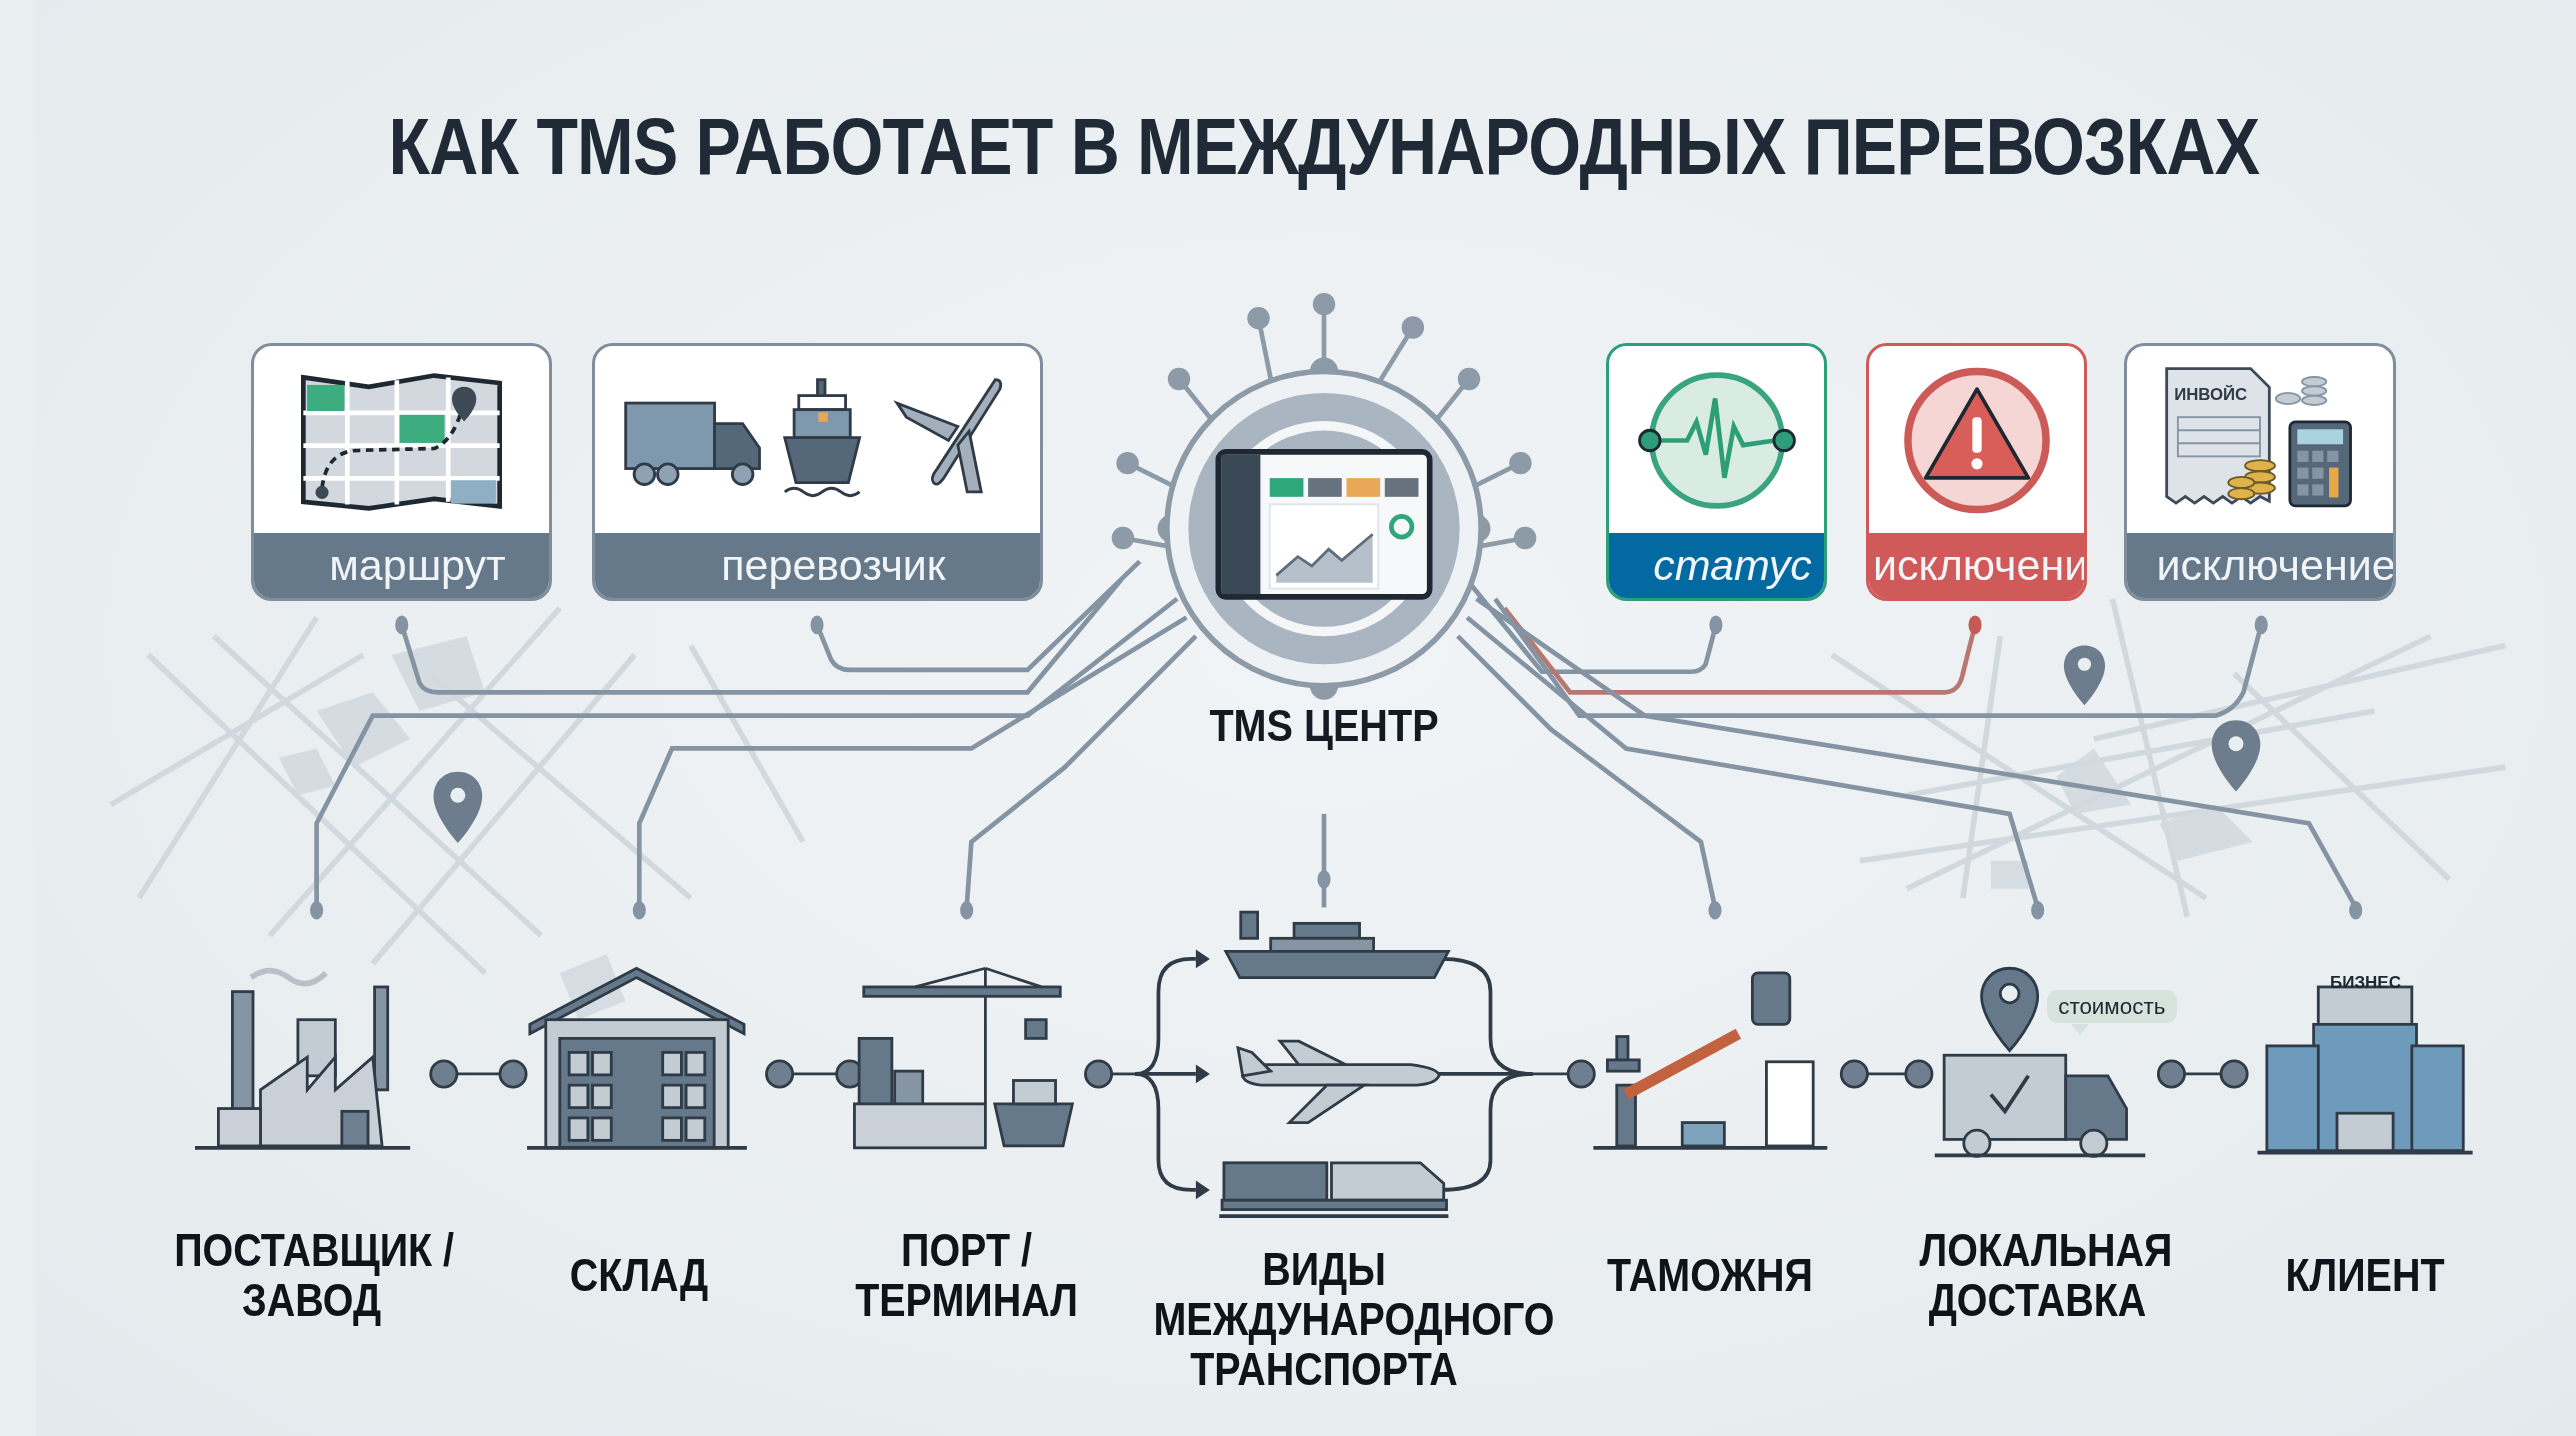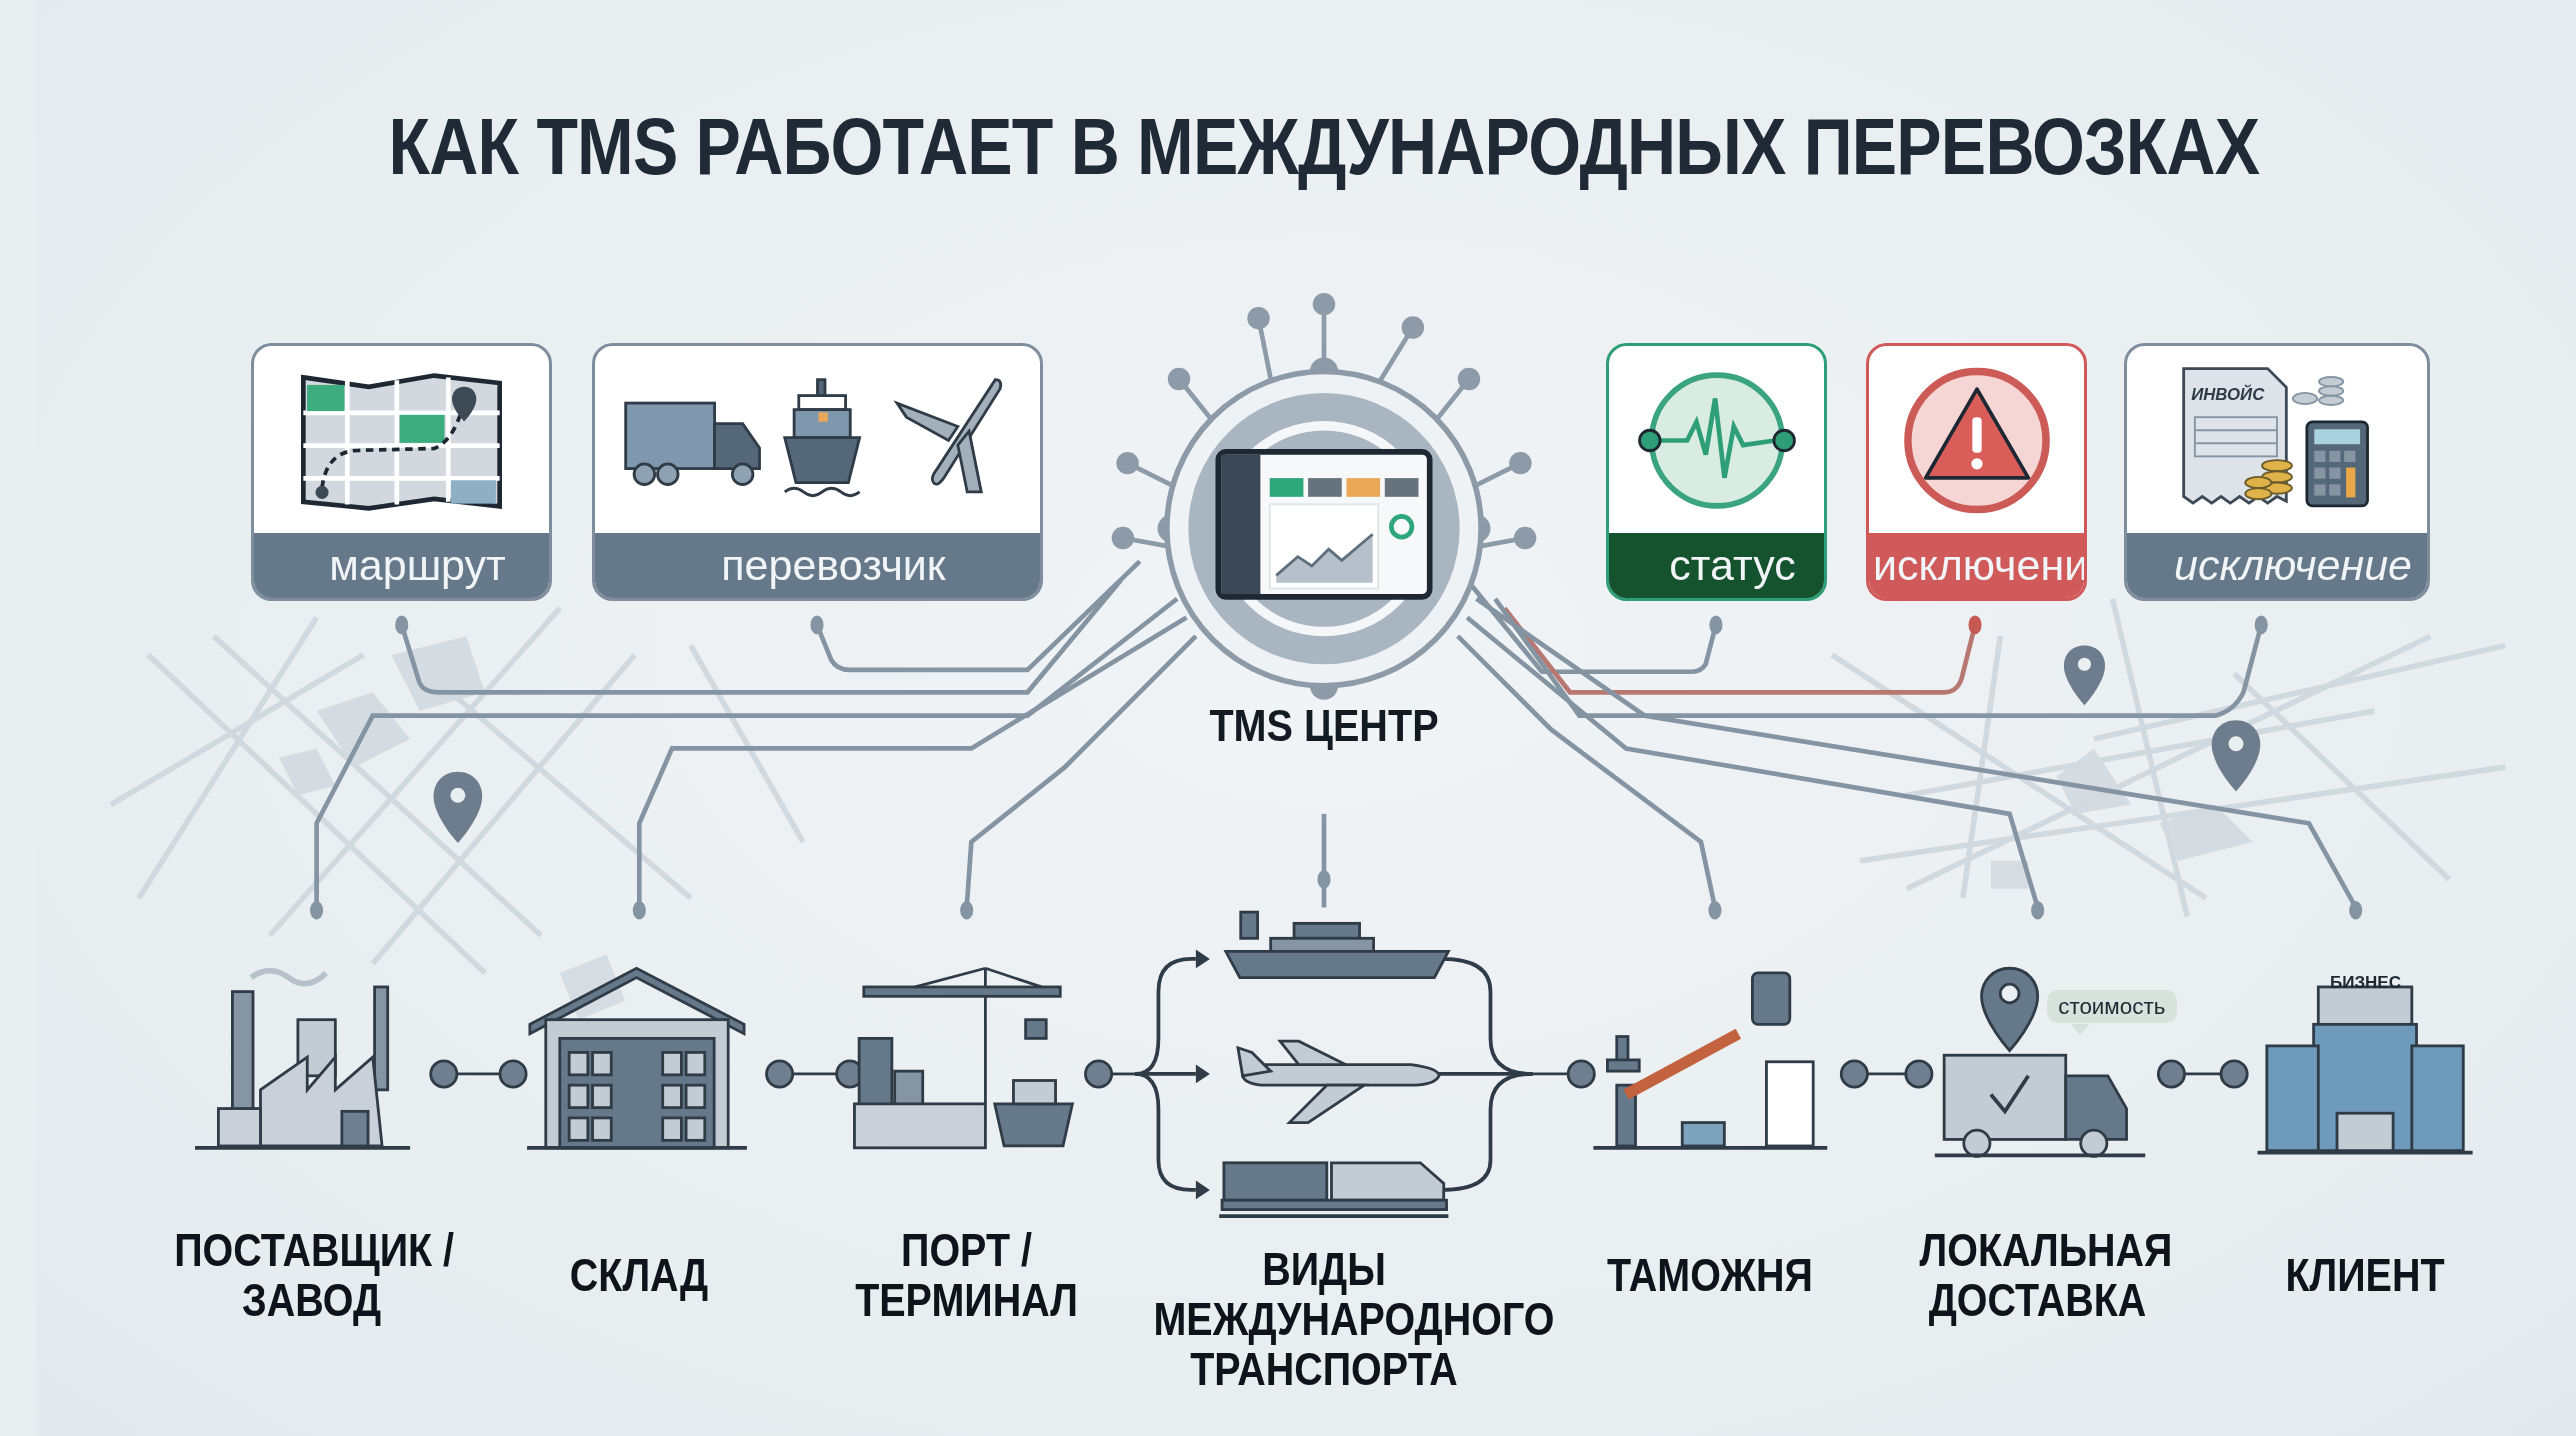--- a/index.html
+++ b/index.html
@@ -3,21 +3,21 @@
 <meta charset="utf-8">
 <style>
   html,body{margin:0;padding:0;}
   body{width:2576px;height:1437px;overflow:hidden;background:#e9eef1;font-family:"Liberation Sans","DejaVu Sans",sans-serif;}
   .stage{position:relative;width:2576px;height:1437px;background:radial-gradient(ellipse at 50% 45%,#f1f4f6 0%,#e8edf0 70%,#e3e9ec 100%);margin-left:36px;}
   svg.bg{position:absolute;left:0;top:0;}
   .title{position:absolute;left:0;top:101px;width:2576px;text-align:center;font-family:"Liberation Sans",sans-serif;font-weight:700;font-size:79px;letter-spacing:-0.9px;color:#1f2a36;transform:scaleX(0.86);transform-origin:50% 50%;}
   .card{position:absolute;top:343px;height:258px;background:#fff;border:3.7px solid #7f8e9c;border-radius:20.6px;box-sizing:border-box;overflow:hidden;}
   .card .icon{position:absolute;left:0;top:0;right:0;height:189px;display:flex;align-items:center;justify-content:center;}
   .card .band{position:absolute;left:0;right:0;bottom:0;height:65px;background:#66798b;color:#f2f5f7;font-size:43px;display:flex;align-items:center;justify-content:center;padding-left:32px;}
-  .card.green{border-color:#2e9e78;} .card.green .band{background:#14532d;}
+  .card.green{border-color:#2e9e78;} .card.green .band{background:#0369a1;font-style:italic;}
   .card.red{border-color:#d05a5a;} .card.red .band{background:#d05a5a;}
   .hub-label{position:absolute;left:1101px;top:700px;width:374px;text-align:center;font-weight:700;font-size:45px;color:#141a21;transform:scaleX(0.88);}
   .stage-label{position:absolute;text-align:center;font-weight:700;font-size:47px;line-height:50px;color:#0f141a;transform:scaleX(0.84);white-space:nowrap;}
   .bubble{position:absolute;left:2011px;top:990px;padding:3.7px 11.2px;background:#d6e2dc;border-radius:11.2px;font-size:22.4px;color:#1e2832;}
   .bubble:after{content:"";position:absolute;left:24px;bottom:-11.2px;border-left:9.4px solid transparent;border-right:9.4px solid transparent;border-top:11.2px solid #d6e2dc;}
 </style>
 </head>
 <body>
 
 <div class="stage">
@@ -349,21 +349,21 @@
       <svg width="168" height="159" viewBox="0 0 180 170">
         <circle cx="90" cy="85" r="74" fill="#f6d6d4" stroke="#cc5a57" stroke-width="8"></circle>
         <polygon points="90,30 145,125 35,125" fill="#d95e5a" stroke="#1e2832" stroke-width="4" stroke-linejoin="round"></polygon>
         <rect x="85" y="60" width="10" height="38" rx="4" fill="#fff"></rect>
           <circle cx="90" cy="110" r="6" fill="#fff"></circle>
       </svg>
     </div>
     <div class="band">исключение</div>
   </div>
 
-  <div class="card" style="left:2088px;width:306px;font-style:italic;">
+  <div class="card" style="left:2088px;width:272px;">
     <div class="icon">
       <svg width="224" height="159" viewBox="0 0 240 170">
         <path d="M20 8 L110 8 L130 28 L130 150 L120 145 L110 152 L100 145 L90 152 L80 145 L70 152 L60 145 L50 152 L40 145 L30 152 L20 145 Z" fill="#dde3e8" stroke="#3d4a56" stroke-width="3"></path>
         <text x="28" y="42" font-family="Liberation Sans, sans-serif" font-weight="700" font-size="18" fill="#2f3b47">ИНВОЙС</text>
         <g stroke="#8595a4" stroke-width="2" fill="none">
             <rect x="32" y="60" width="88" height="42"></rect>
             <line x1="32" y1="74" x2="120" y2="74"></line>
             <line x1="32" y1="88" x2="120" y2="88"></line>
           </g>
         <g fill="#e0b24a" stroke="#6b5a2a" stroke-width="2">

